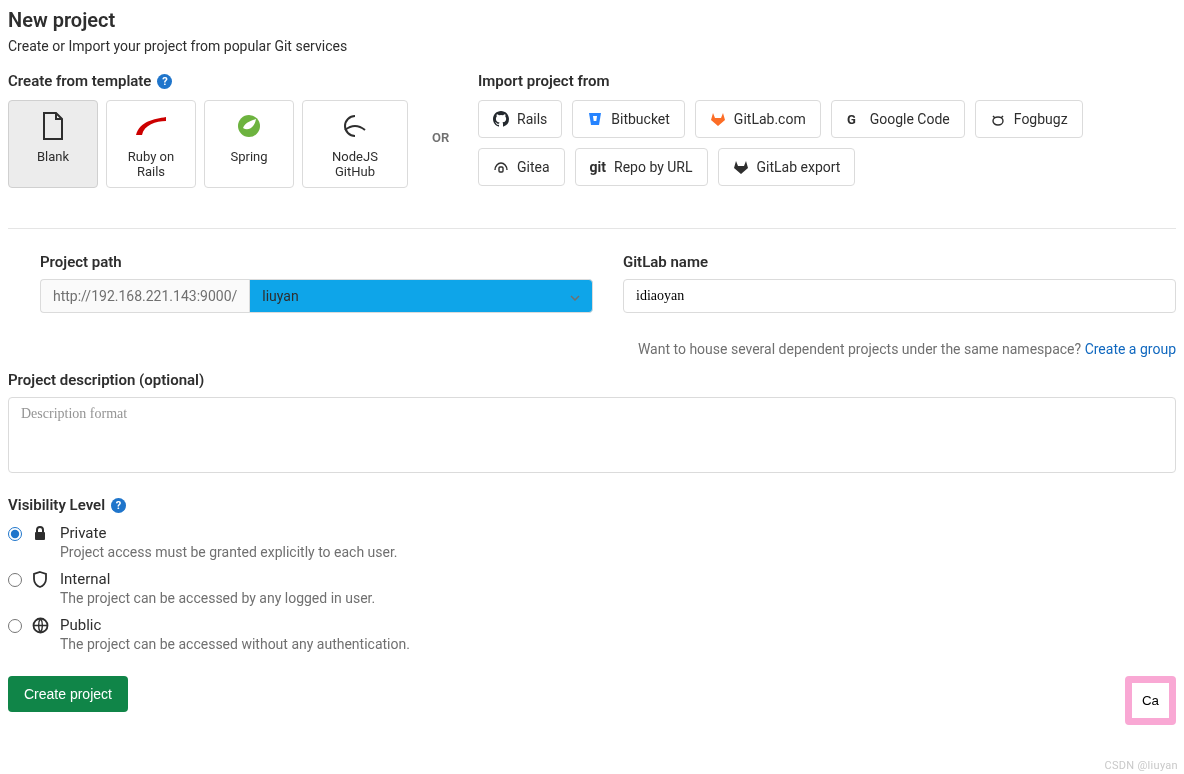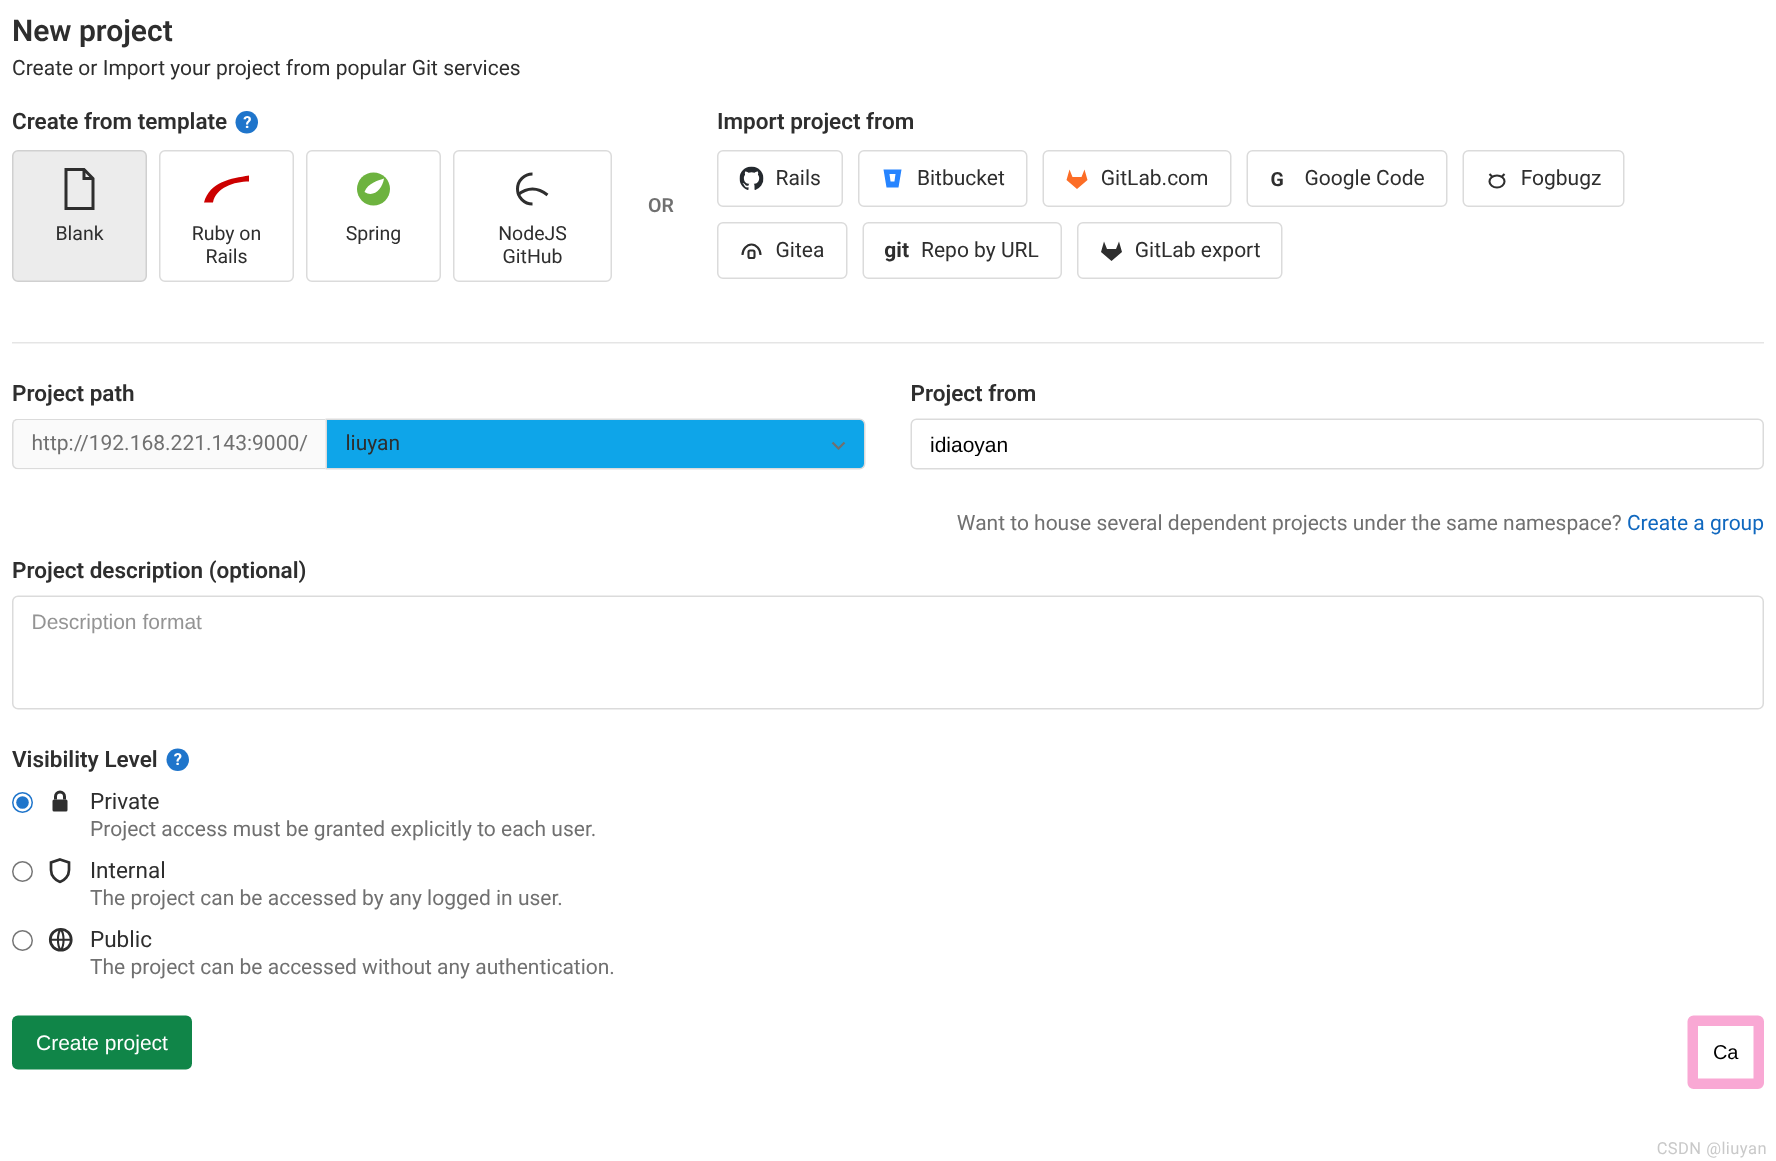--- a/index.html
+++ b/index.html
@@ -65,21 +65,21 @@
       padding: 10px 14px;
       display: flex;
       align-items: center;
       gap: 8px;
       cursor: pointer;
       font-size: 14px;
     }
     .ibtn .ic { width: 16px; height: 16px; display: inline-flex; align-items:center; justify-content:center; }
     hr.sep { border: none; border-top: 1px solid #e5e5e5; margin: 40px 0 24px; }
     .path-row { display: flex; gap: 30px; }
-    .path-col { flex: 1; }
+    .path-col { flex: 1; margin-left: 32px; }
     .name-col { flex: 1; }
     .label { font-weight: 600; font-size: 15px; margin-bottom: 8px; display: block; }
     .path-group { display: flex; }
     .path-prefix {
       border: 1px solid #dbdbdb;
       border-right: none;
       border-radius: 4px 0 0 4px;
       background: #fafafa;
       padding: 8px 12px;
       color: #707070;
@@ -96,21 +96,21 @@
       justify-content: space-between;
       align-items: center;
       cursor: pointer;
     }
     .chev { color: #707070; }
     input.text-input, textarea.text-input {
       width: 100%;
       border: 1px solid #dbdbdb;
       border-radius: 4px;
       padding: 8px 12px;
-      font-family: Liberation Sans, sans-serif;
+      font-family: Liberation Serif, serif;
       font-size: 14px;
       background: #fff;
     }
     textarea.text-input { resize: none; height: 76px; }
     textarea.text-input::placeholder,
     input.text-input::placeholder { color: #949494; }
     .namespace-hint { margin: 28px 0 14px; color: #707070; text-align: right; }
     .namespace-hint a { color: #1068bf; text-decoration: none; }
     .vis-block { margin-top: 20px; }
     .vis-item { display: flex; align-items: flex-start; gap: 10px; margin: 10px 0; }
@@ -271,21 +271,21 @@
         <span>liuyan</span>
         <span class="chev">
           <svg width="10" height="6" viewBox="0 0 10 6">
               <path d="M1 1l4 4 4-4" fill="none" stroke="#707070" stroke-width="1.5"></path>
             </svg>
         </span>
       </div>
     </div>
   </div>
   <div class="name-col">
-    <label class="label">Project from</label>
+    <label class="label">GitLab name</label>
     <input class="text-input" type="text" value="idiaoyan" style="">
   </div>
 </div>
 
 <div class="namespace-hint">
   <span>Want to house several dependent projects under the same namespace? </span><a href="#">Create a group</a>
 </div>
 
 <label class="label">Project description (optional)</label>
 <textarea class="text-input" placeholder="Description format" style=""></textarea>

